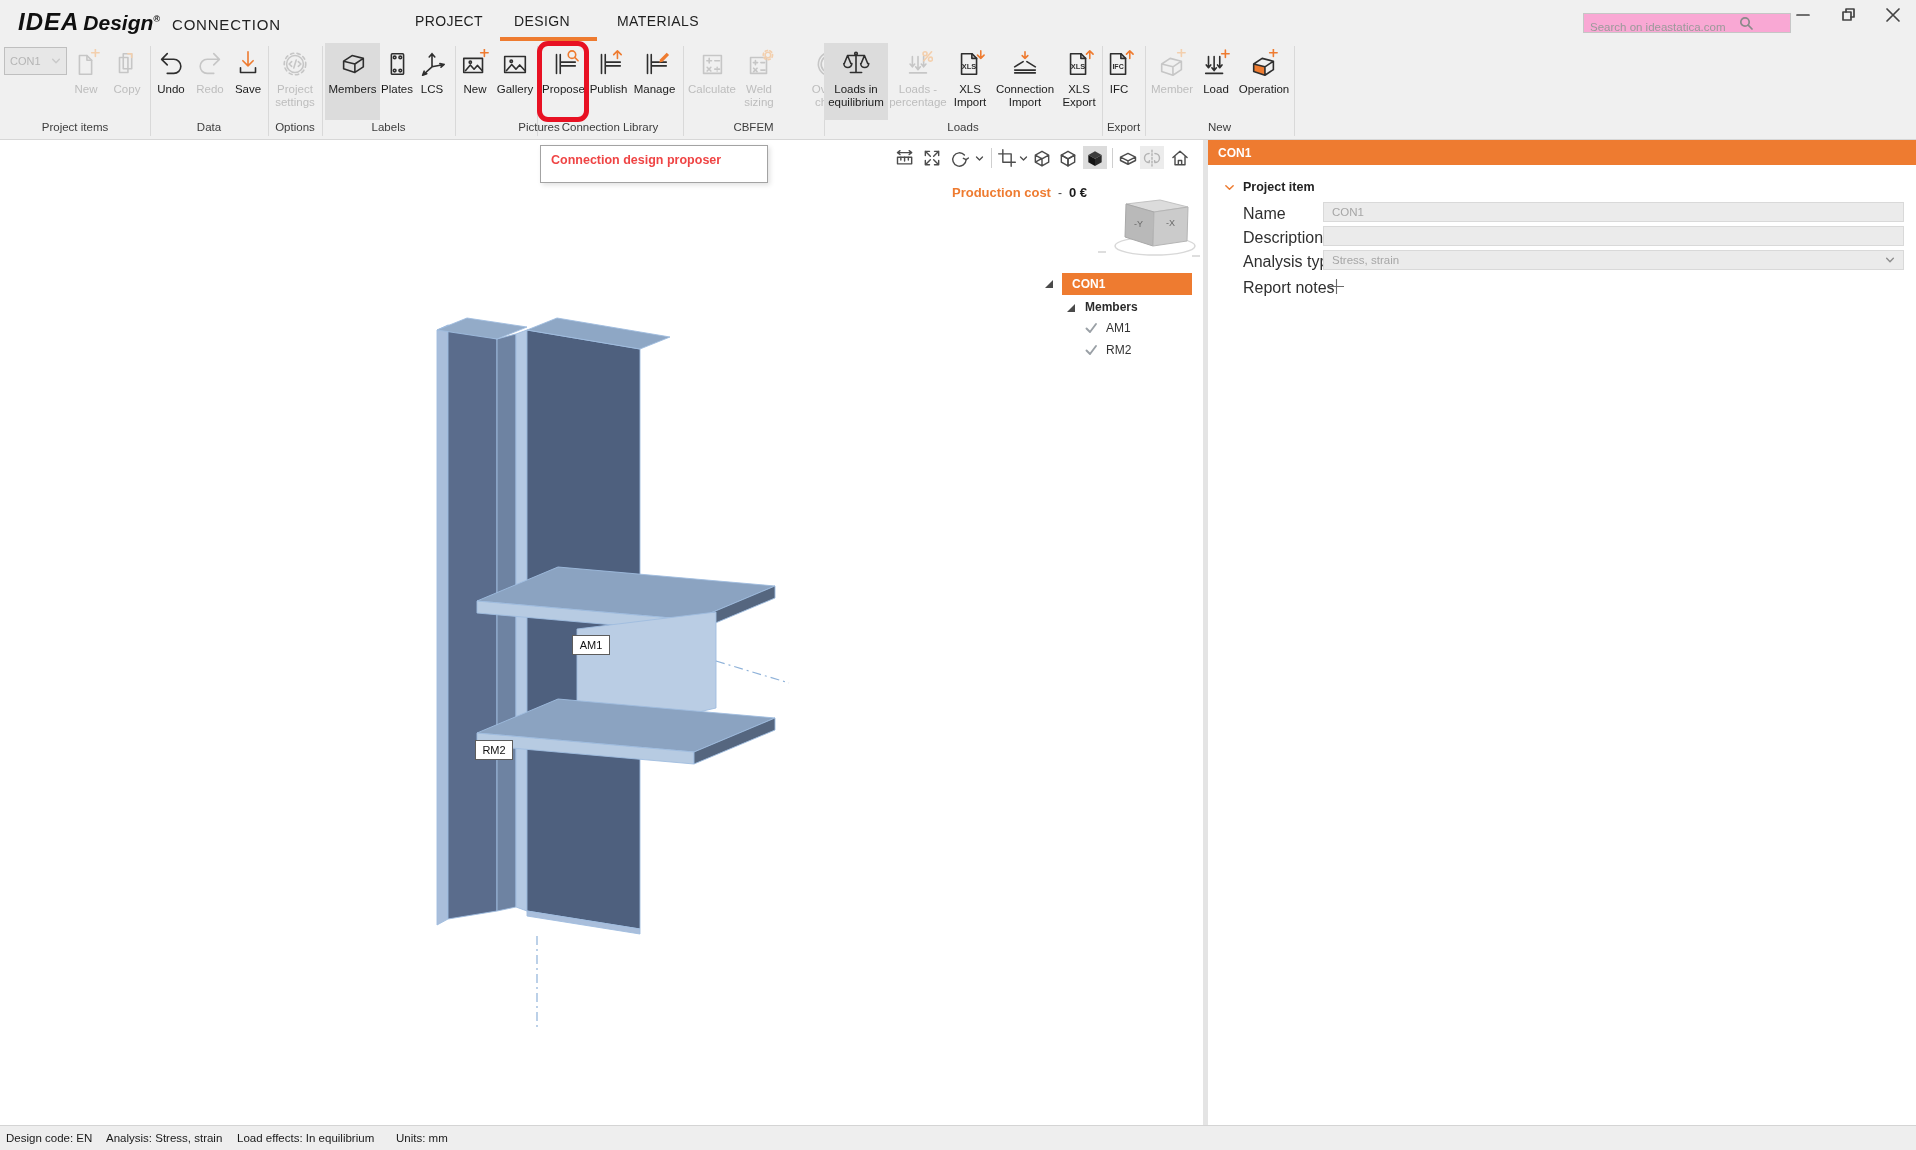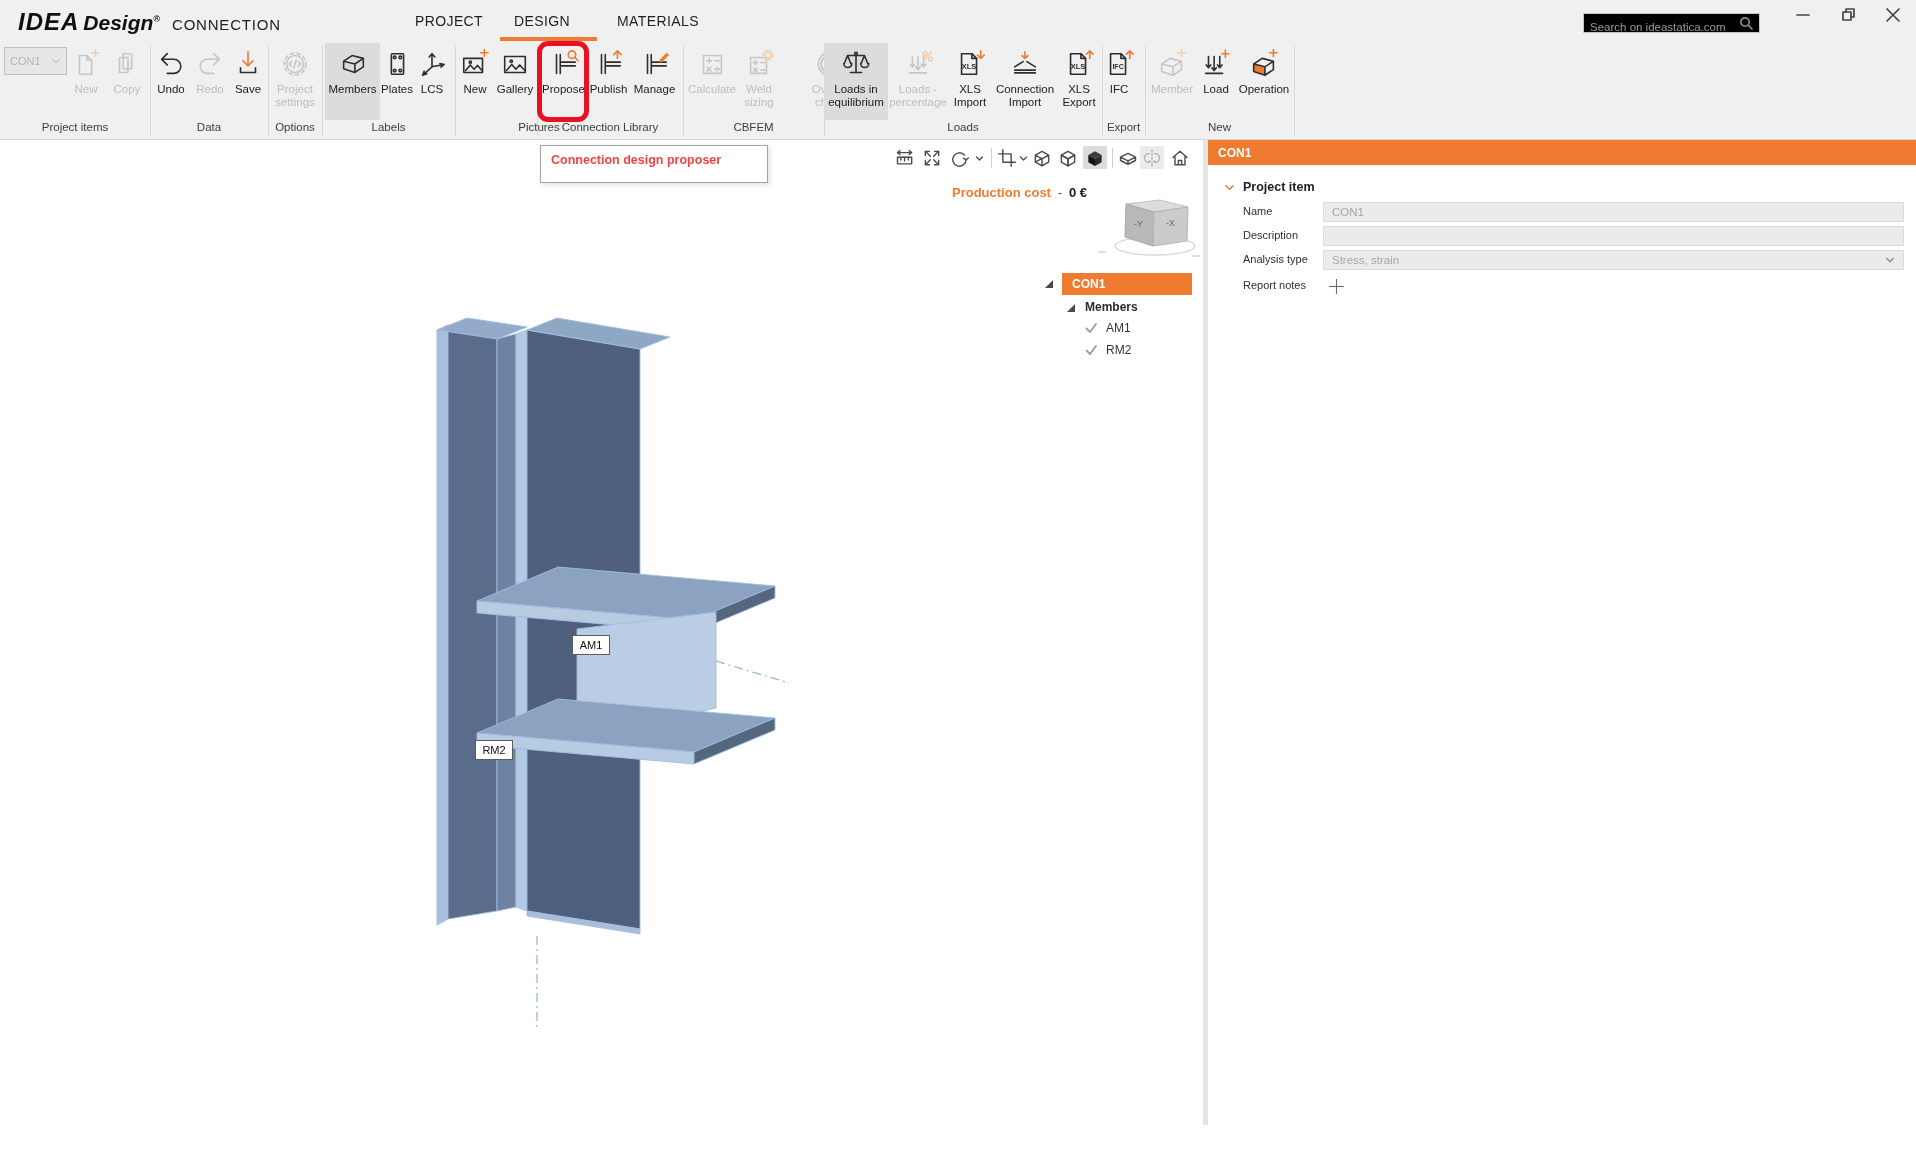--- a/index.html
+++ b/index.html
@@ -10,21 +10,21 @@
   
   #titlebar{position:absolute;left:0;top:0;width:1916px;height:42px;background:#f0f0f0;}
   #logo{position:absolute;left:18px;top:8px;display:flex;align-items:baseline;gap:4px;color:#101010;}
   .logo-idea{font-size:24px;font-weight:900;font-style:italic;letter-spacing:1px;}
   .logo-statica{font-size:21px;font-weight:700;font-style:italic;}
   .logo-reg{font-size:9px;font-weight:700;position:relative;top:-8px;}
   .logo-module{font-size:15px;color:#222;letter-spacing:.8px;margin-left:8px;}
   .tab{position:absolute;top:8px;height:26px;display:flex;align-items:center;justify-content:center;
        font-size:14px;color:#1f1f1f;cursor:pointer;letter-spacing:.4px;}
   #tab-underline{position:absolute;left:500px;top:37px;width:97px;height:4px;background:var(--accent);}
-  #searchbox{position:absolute;left:1583px;top:13px;width:177px;height:20px;background:#000000;
+  #searchbox{position:absolute;left:1583px;top:13px;width:208px;height:20px;background:#f9a8d4;
        border:1px solid #c6c6c6;box-sizing:border-box;font-size:11.5px;color:#666;padding:8px 22px 0 6px;
        font-family:"Liberation Sans",sans-serif;}
   #searchbox::placeholder{color:#9a9a9a;}
   .winbtn{position:absolute;top:2px;width:28px;height:26px;display:flex;align-items:center;justify-content:center;cursor:pointer;color:#444;}
 
   
   #ribbon{position:absolute;left:0;top:42px;width:1916px;height:98px;background:#f0f0f0;border-bottom:1px solid #d7d7d7;box-sizing:border-box;}
   .rb{position:absolute;top:1px;height:77px;display:flex;flex-direction:column;align-items:center;
       cursor:pointer;color:#2e2e2e;}
   .rb .ic{height:37px;display:flex;align-items:center;justify-content:center;margin-top:2px;}
@@ -76,21 +76,21 @@
   .tree-check{position:absolute;width:13px;height:13px;cursor:pointer;}
   #splitter{position:absolute;left:1203px;top:140px;width:5px;height:985px;background:#e4e4e4;cursor:col-resize;}
 
   
   #panel{position:absolute;left:1208px;top:140px;width:708px;height:985px;background:#fff;}
   #panel-header{position:absolute;left:1208px;top:140px;width:708px;height:25px;background:var(--accent);
                 display:flex;align-items:center;padding-left:10px;box-sizing:border-box;}
   #panel-header span{font-size:12px;font-weight:bold;color:#fff;}
   #section-row{position:absolute;left:1224px;top:180px;display:flex;align-items:center;gap:8px;cursor:pointer;}
   #section-row .sec-label{font-size:12.5px;font-weight:bold;color:#222;}
-  .prop-label{position:absolute;left:1243px;font-size:11px;color:#2f2f2f;}
+  .prop-label{position:absolute;left:1243px;font-size:16px;color:#2f2f2f;}
   .prop-input{position:absolute;left:1323px;width:581px;height:20px;background:#ebebeb;border:1px solid #d9d9d9;
               box-sizing:border-box;font-size:11.5px;color:#a6a6a6;padding:0 8px;font-family:"Liberation Sans",sans-serif;}
   .prop-select{position:absolute;left:1323px;width:581px;height:20px;background:#ebebeb;border:1px solid #d9d9d9;
               box-sizing:border-box;font-size:11.5px;color:#a6a6a6;display:flex;align-items:center;
               justify-content:space-between;padding:0 8px;cursor:default;}
   .prop-add{position:absolute;left:1327px;width:18px;height:18px;display:flex;align-items:center;justify-content:center;cursor:pointer;}
 
   
   #statusbar{position:absolute;left:0;top:1125px;width:1916px;height:25px;background:#eeeeee;border-top:1px solid #d4d4d4;box-sizing:border-box;}
   .status-item{position:absolute;top:6px;font-size:11.5px;color:#1a1a1a;}
@@ -625,14 +625,20 @@
         </span>
       </div>
       <div class="prop-label" style="top: 279px;">Report notes</div>
       <div class="prop-add" style="top: 277px;">
         <svg class="icon" viewBox="0 0 17 17" width="17" height="17">
           <path d="M8.5 1v15M1 8.5h15" stroke="#6a6a6a" stroke-width="1.1"></path>
         </svg>
       </div>
     </div>
 
+  <div id="statusbar">
+      <div class="status-item" style="left: 6px;">Design code: EN</div>
+      <div class="status-item" style="left: 106px;">Analysis: Stress, strain</div>
+      <div class="status-item" style="left: 237px;">Load effects: In equilibrium</div>
+      <div class="status-item" style="left: 396px;">Units: mm</div>
+    </div>
 
 </div>
 
 </body></html>

